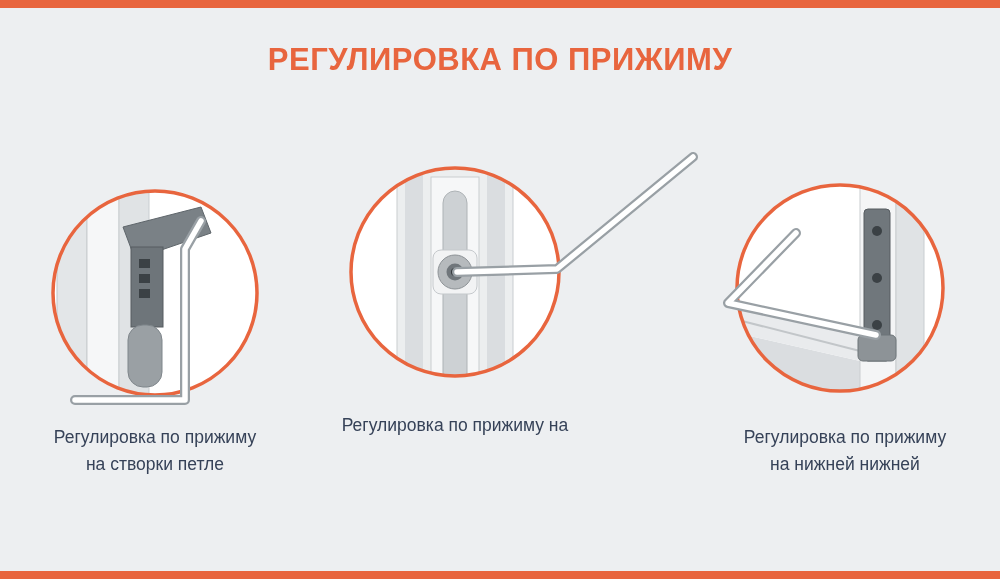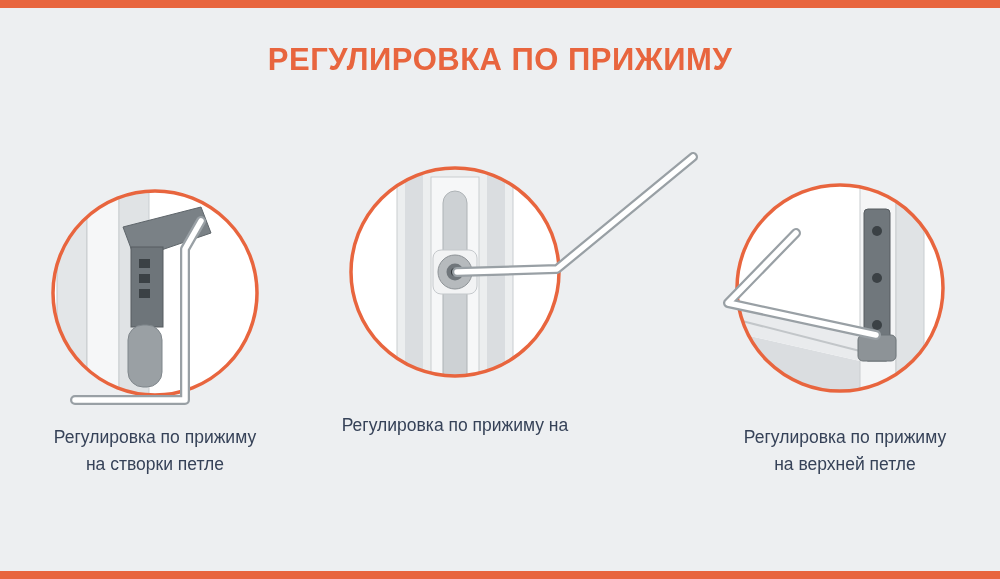--- a/index.html
+++ b/index.html
@@ -138,18 +138,18 @@
     <span>Регулировка по прижиму</span><br>
     <span>на створки петле</span>
   </div>
 
   <div class="caption" style="left:305px;top:412px;width:300px;">
     <span>Регулировка по прижиму на</span><br>
   </div>
 
   <div class="caption" style="left:690px;top:424px;width:310px;">
     <span>Регулировка по прижиму</span><br>
-    <span>на верхней петле</span>
+    <span>на нижней нижней</span>
   </div>
 
   <div class="bar bottom"></div>
 
 </div>
 
 </body></html>

